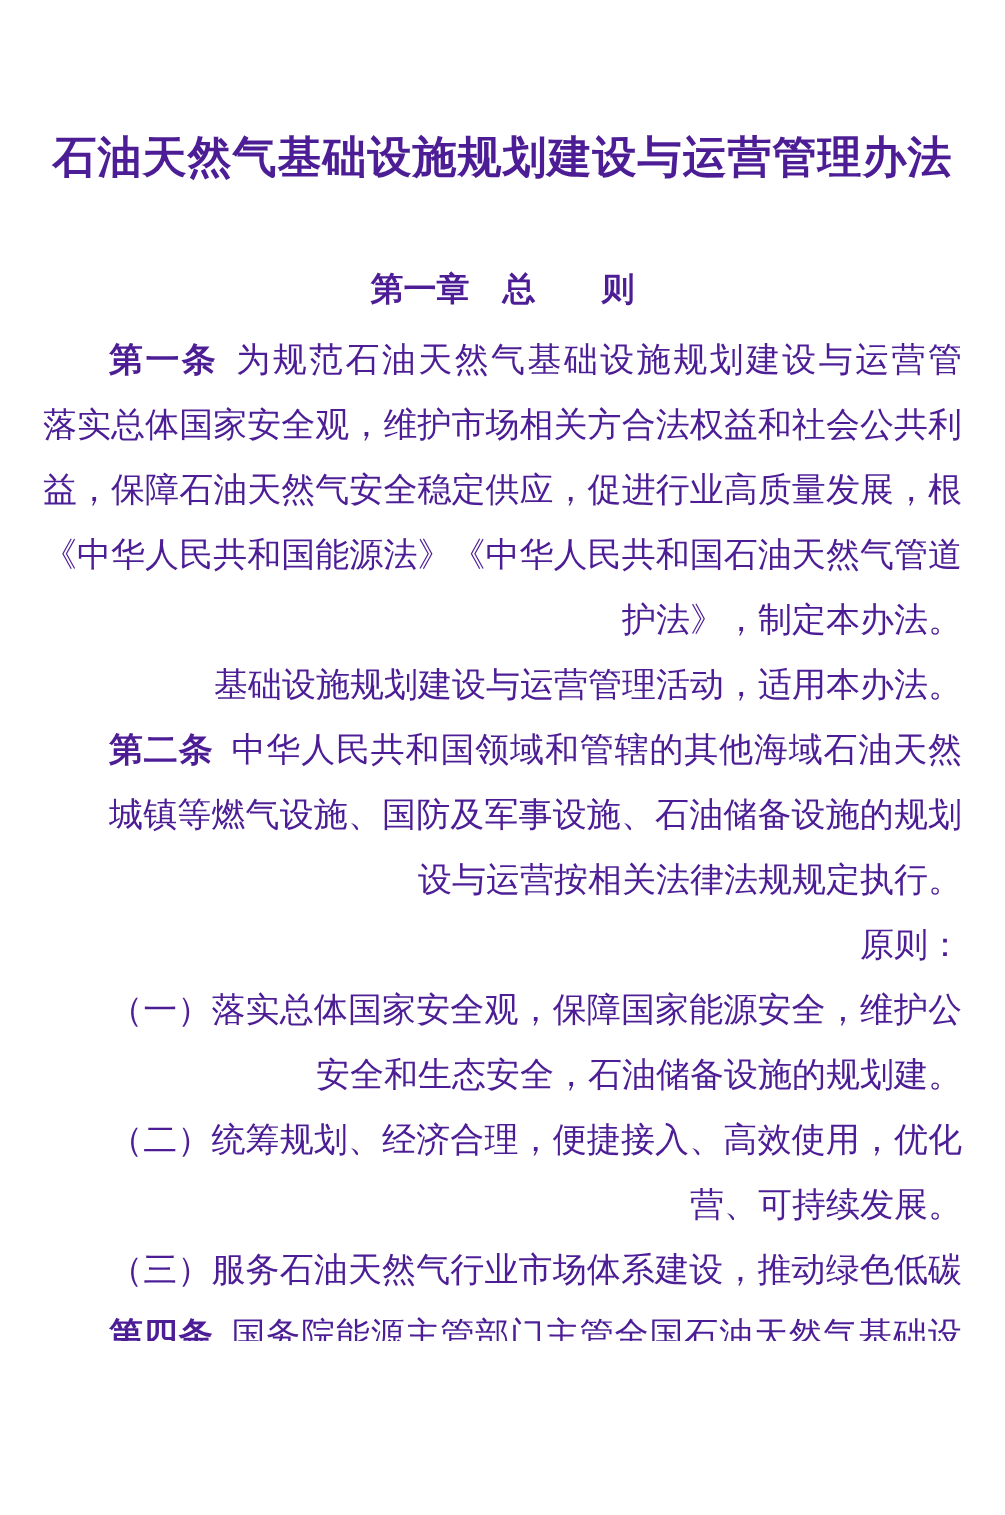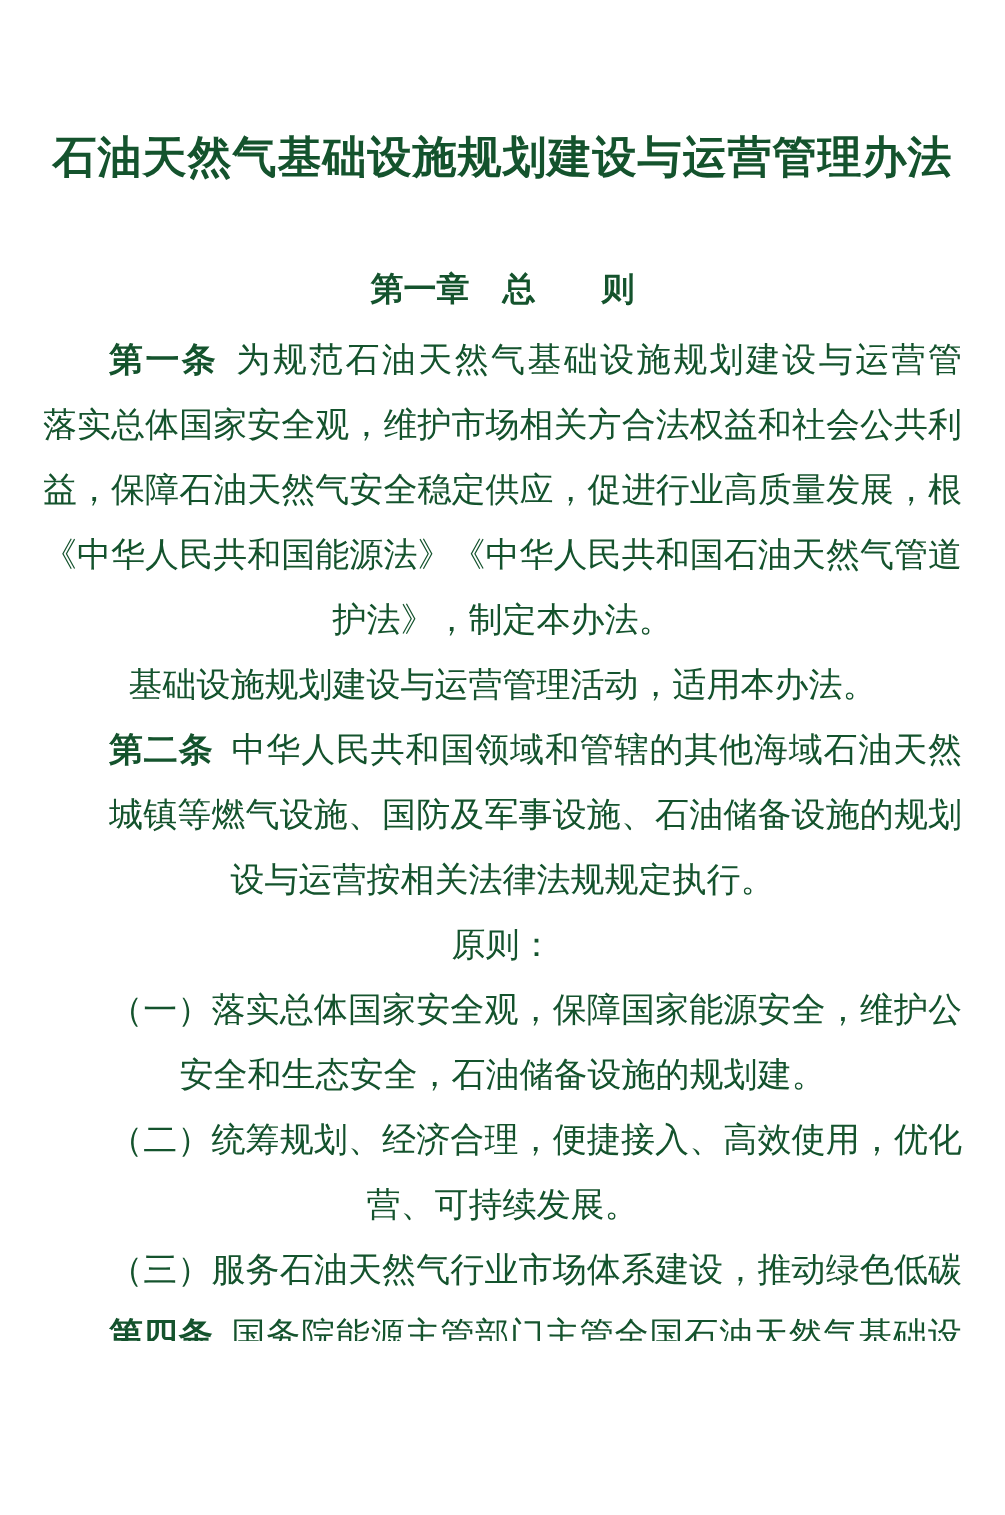--- a/index.html
+++ b/index.html
@@ -5,21 +5,21 @@
   html, body {
     margin: 0;
     padding: 0;
     background: #ffffff;
   }
   .page {
     position: relative;
     width: 1005px;
     height: 1341px;
     background: #ffffff;
-    color: #14532d;
+    color: #4c1d95;
     overflow: hidden;
   }
   .doc-title {
     position: absolute;
     top: 126px;
     left: 0;
     width: 100%;
     text-align: center;
     font-family: "Liberation Serif", serif;
     font-weight: bold;
@@ -45,21 +45,21 @@
     top: 327px;
     left: 43px;
     width: 919px;
     font-family: "Liberation Serif", serif;
     font-size: 34px;
   }
   .line {
     height: 65px;
     line-height: 65px;
     overflow: hidden;
-    text-align: center;
+    text-align: right;
   }
   .line.fill {
     text-align: justify;
     text-align-last: justify;
   }
   .line.indent {
     text-indent: 66px;
   }
   .prefix {
     font-family: "Liberation Sans", sans-serif;

